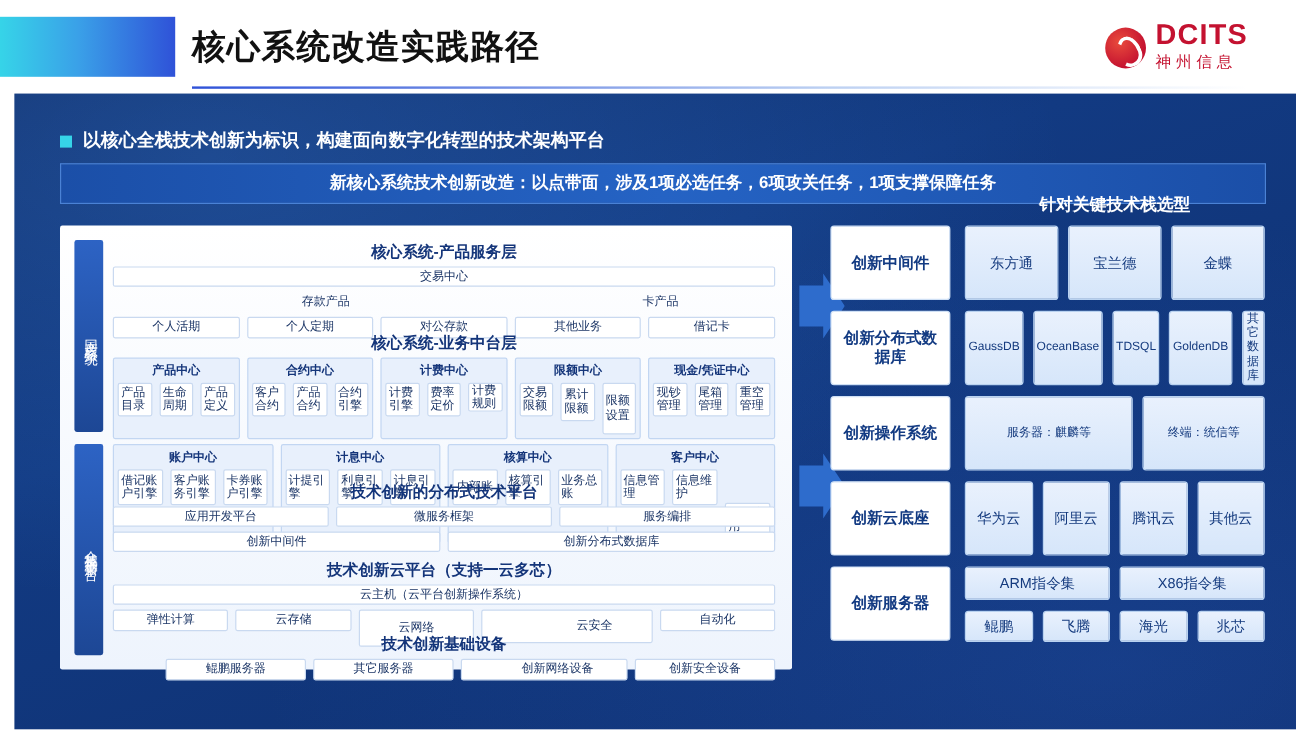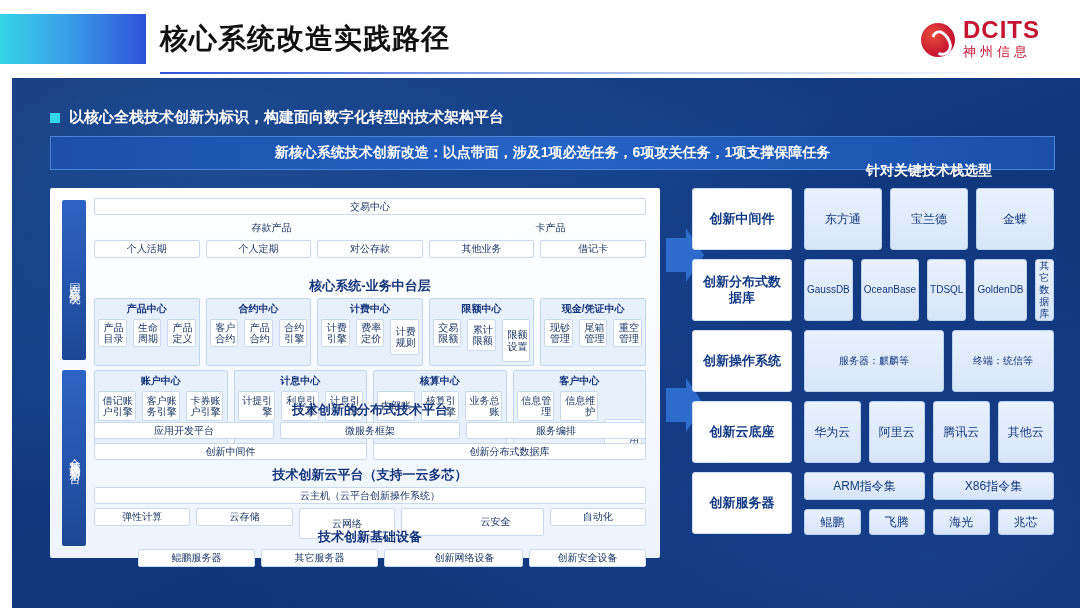--- a/index.html
+++ b/index.html
@@ -75,21 +75,21 @@
   .vtab-1 { left:12px; top:12px; height:160px; }
   .vtab-2 { left:12px; top:182px; height:176px; }
 
   .sec { position:absolute; left:44px; width:552px; }
   .sec-title {
     text-align:center; font-size:13px; font-weight:bold; color:#14357a; padding:3px 0;
   }
   .box-row { display:flex; gap:6px; }
   .wbox {
     background:#ffffff; border:1px solid #c9d9f0; border-radius:2px;
-    font-size:10px; color:#1b3566; text-align:right;
+    font-size:10px; color:#1b3566; text-align:left;
     display:flex; align-items:center; justify-content:center;
     padding:2px 2px; line-height:1.15;
   }
   .groupbox {
     background:#e8f0fc; border:1px solid #c2d6f2; border-radius:2px; padding:3px;
   }
   .group-title { text-align:center; font-size:10px; color:#14357a; font-weight:bold; margin-bottom:3px; }
 
   
   .arrow { position:absolute; width:38px; height:54px; }
@@ -153,20 +153,21 @@
   <div class="left-card">
 
     <div class="vtab vtab-1">
       <span>国产核心系统</span>
     </div>
     <div class="vtab vtab-2">
       <span>全栈技术创新平台</span>
     </div>
 
     <div class="sec" style="top:10px;">
+      <div class="sec-title">核心系统-产品服务层</div>
       <div class="box-row" style="margin-bottom:4px;">
         <div class="wbox" style="flex:1;height:17px;">交易中心</div>
       </div>
       <div class="box-row" style="margin-bottom:4px;">
         <div class="wbox" style="flex:3;height:17px;border:none;background:transparent;">存款产品</div>
         <div class="wbox" style="flex:1.6;height:17px;border:none;background:transparent;">卡产品</div>
       </div>
       <div class="box-row">
         <div class="wbox" style="flex:1;height:18px;">个人活期</div>
         <div class="wbox" style="flex:1;height:18px;">个人定期</div>
@@ -193,21 +194,21 @@
             <div class="wbox" style="flex:1;height:28px;">客户合约</div>
             <div class="wbox" style="flex:1;height:28px;">产品合约</div>
             <div class="wbox" style="flex:1;height:28px;">合约引擎</div>
           </div>
         </div>
         <div class="groupbox" style="flex:1;">
           <div class="group-title">计费中心</div>
           <div class="box-row">
             <div class="wbox" style="flex:1;height:28px;">计费引擎</div>
             <div class="wbox" style="flex:1;height:28px;">费率定价</div>
-            <div class="wbox" style="flex:1;height:36px;">计费规则</div>
+            <div class="wbox" style="flex:1;height:24px;">计费规则</div>
           </div>
         </div>
         <div class="groupbox" style="flex:1;">
           <div class="group-title">限额中心</div>
           <div class="box-row">
             <div class="wbox" style="flex:1;height:28px;">交易限额</div>
             <div class="wbox" style="flex:1;height:32px;">累计限额</div>
             <div class="wbox" style="flex:1;height:43px;">限额设置</div>
           </div>
         </div>

